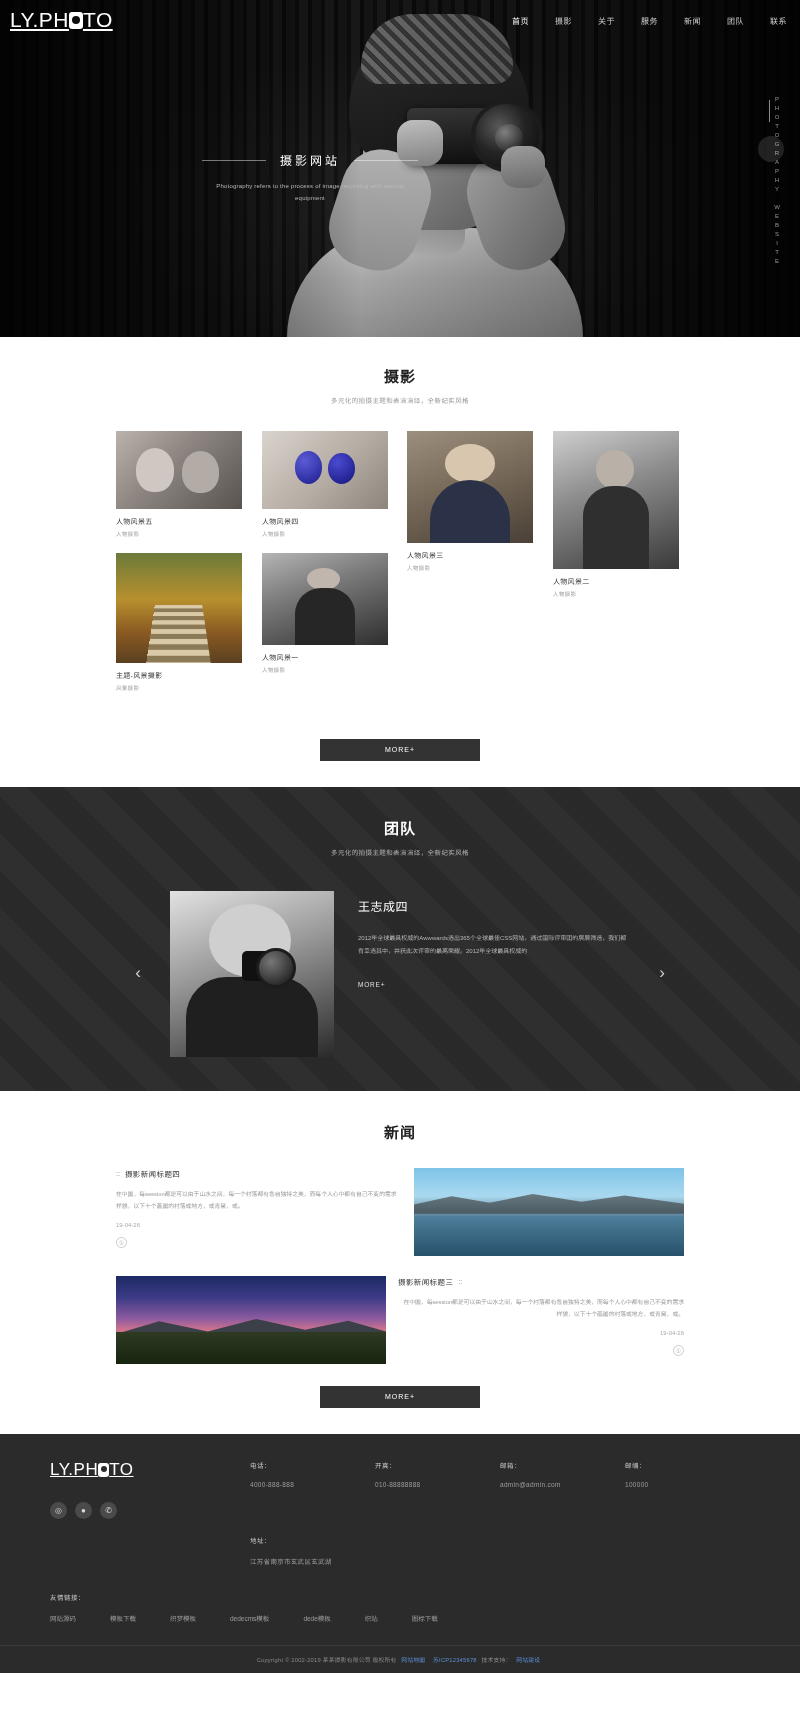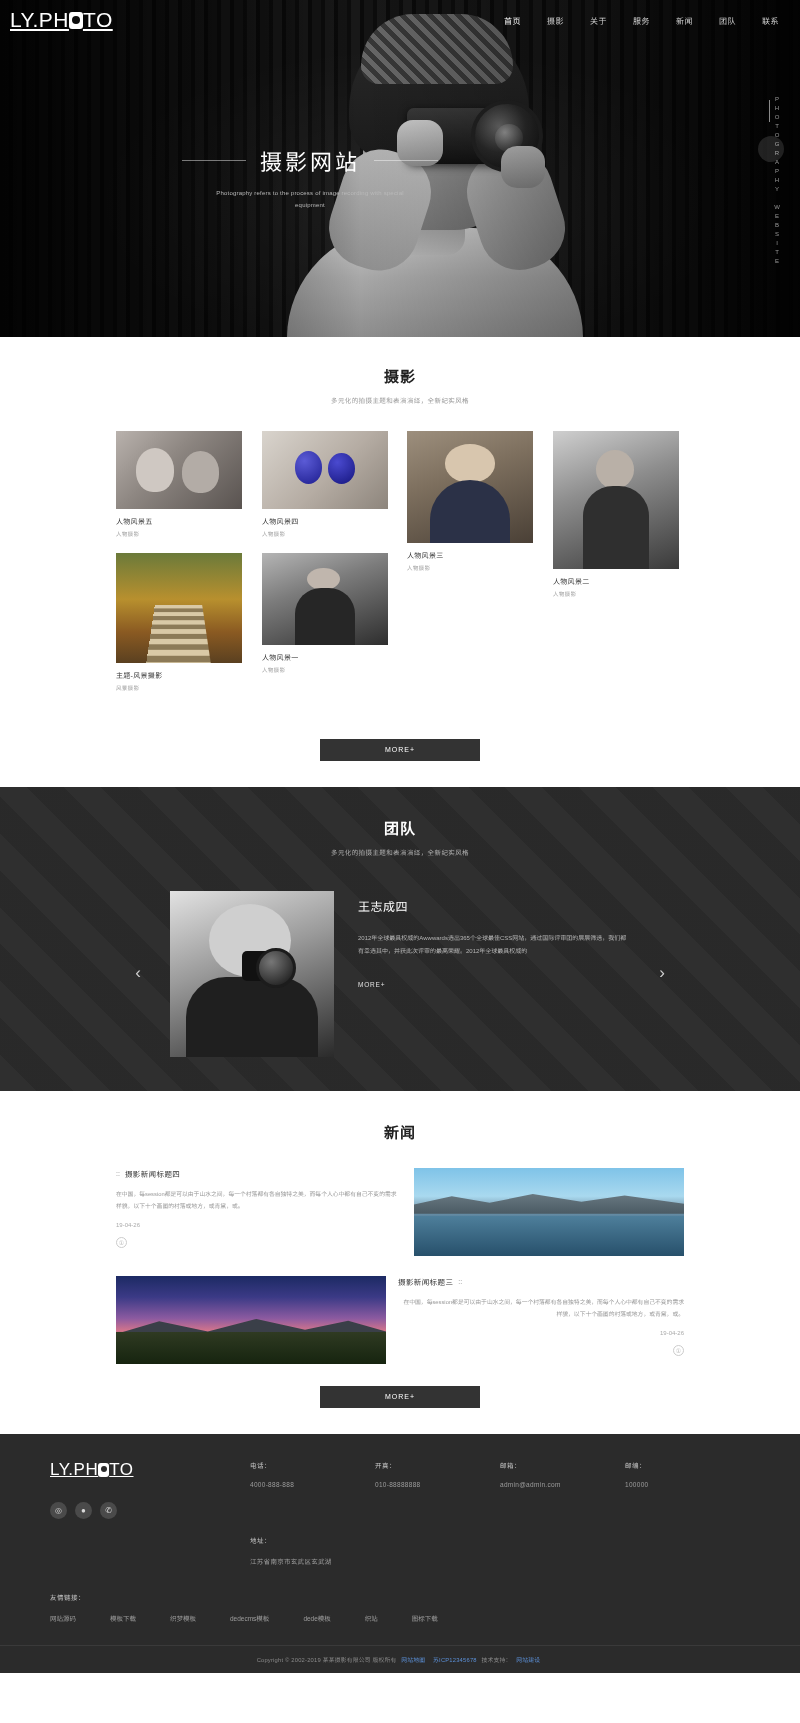--- a/index.html
+++ b/index.html
@@ -98,40 +98,40 @@
     display:flex; align-items:center;
   }
   .logo .lens-dot{
     display:inline-block; width:14px; height:17px; margin:0 0px; position:relative;
     background:#fff; border-radius:3px; vertical-align:middle;
   }
   .logo .lens-dot:after{
     content:""; position:absolute; left:3px; top:4px; width:8px; height:8px;
     border-radius:50%; background:#0d0d0d;
   }
-  .nav { position:absolute; right:8px; top:12px; display:flex; gap:0px; }
+  .nav { position:absolute; right:0; top:12px; display:flex; gap:0px; }
   .nav a {
     color:#cfcfcf; text-decoration:none; font-size:8px;
     padding:3px 13px; letter-spacing:.5px; white-space:nowrap;
   }
   .nav a.active { color:#fff; }
 
   .hero-center {
     position:absolute; left:0; top:0; width:620px; height:337px;
     display:flex; flex-direction:column; align-items:center; justify-content:center;
     z-index:20; padding-top:6px;
   }
   .hero-title {
     font-size:40px; font-weight:bold; color:#fff; letter-spacing:2px;
     font-family:"DejaVu Sans",sans-serif;
     text-shadow:0 2px 10px rgba(0,0,0,.8);
   }
   .hero-sub-wrap{ display:flex; align-items:center; gap:14px; margin-top:12px; }
   .hero-sub-line{ width:64px; height:1px; background:rgba(255,255,255,.45); }
-  .hero-sub { font-size:22px; color:#ffffff; letter-spacing:3px; }
+  .hero-sub { font-size:12px; color:#ffffff; letter-spacing:3px;font-family:Liberation Serif, serif; }
   .hero-desc {
     margin-top:12px; font-size:6px; color:#b9b9b9; line-height:1.9;
     text-align:center; width:205px; letter-spacing:.2px;
   }
   .hero-vtext {
     position:absolute; right:20px; top:96px; z-index:20;
     writing-mode:vertical-rl; text-orientation:upright;
     font-size:6px; color:#9a9a9a; letter-spacing:3px;
   }
   .hero-vline{ position:absolute; right:30px; top:100px; width:1px; height:22px; background:#8a8a8a; z-index:20; }

